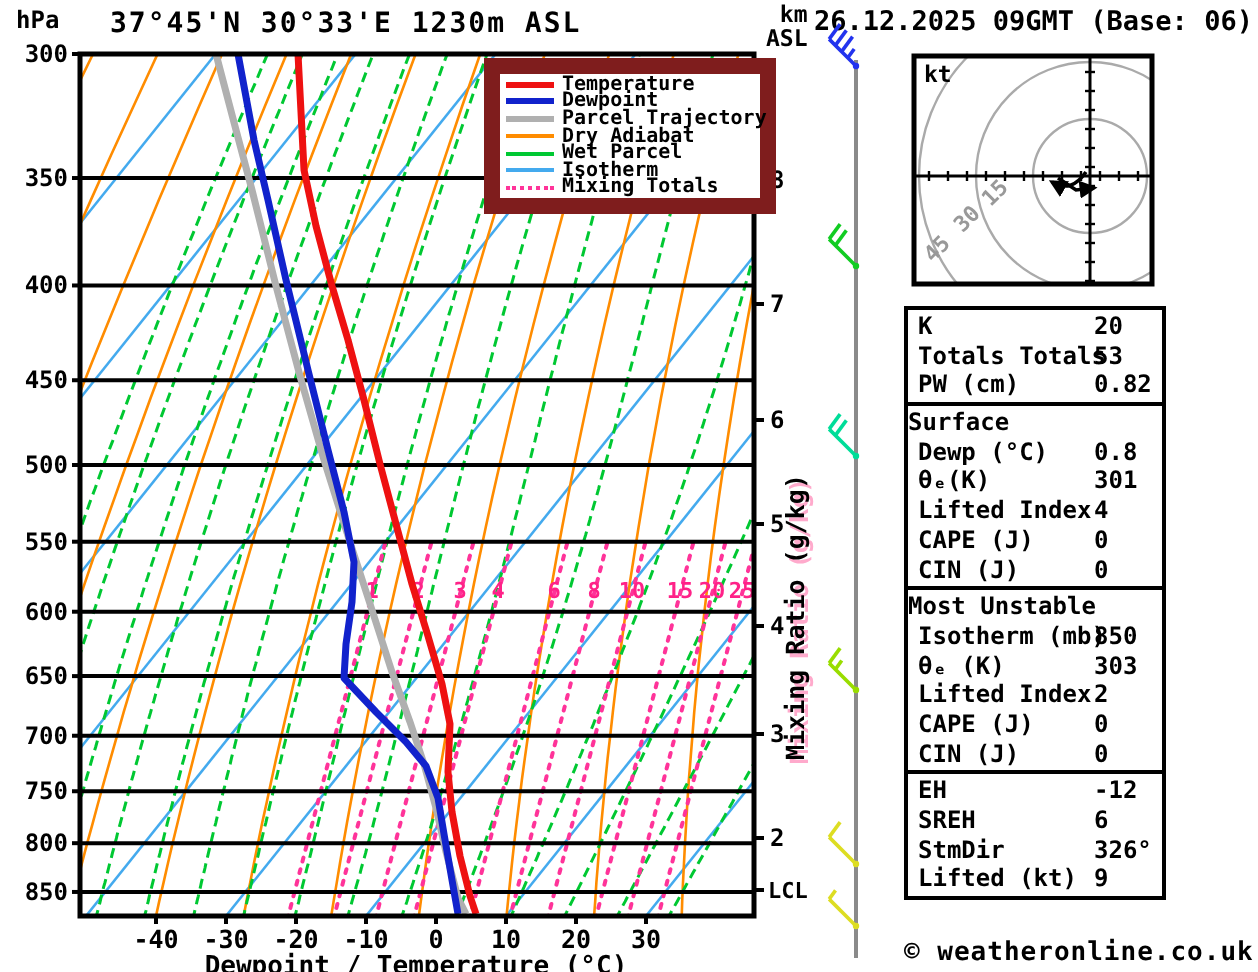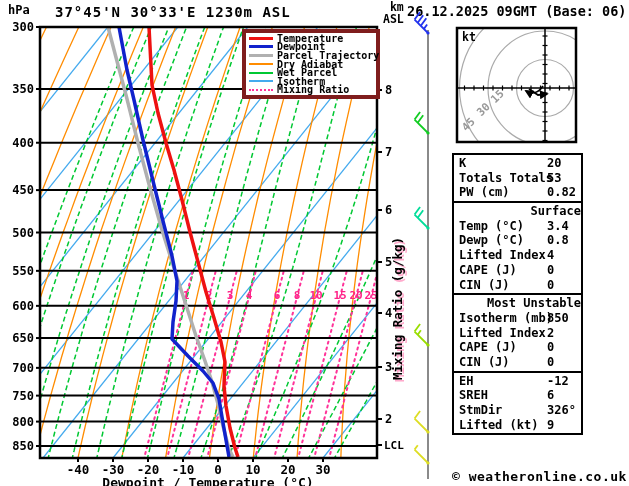--- a/index.html
+++ b/index.html
@@ -4,32 +4,32 @@
 <style>
   html,body{margin:0;padding:0;background:#fff;}
   .app{position:relative;width:629px;height:486px;background:#fff;overflow:hidden;
        font-family:"DejaVu Sans Mono",monospace;font-weight:bold;color:#000;}
   .abs{position:absolute;}
   #plot-svg{position:absolute;left:0;top:0;}
   .hdr-hpa{left:8px;top:3px;font-size:12px;}
   .hdr-title{left:55px;top:4px;font-size:14px;letter-spacing:1px;}
   .hdr-kmasl{left:383px;top:1px;font-size:11.5px;line-height:12px;text-align:right;}
   .hdr-date{left:407px;top:3px;font-size:13.5px;text-align:right;}
-  .legend{left:242px;top:29px;width:127px;background:#fff;border:4px solid #7f1d1d;
+  .legend{left:242px;top:29px;width:127px;background:#fff;border:8px solid #7f1d1d;
           padding:1px 0 1px 3px;z-index:5;}
   .legend-row{display:flex;align-items:center;height:8.6px;}
   .legend-swatch{width:24px;margin-right:4px;flex:0 0 24px;}
   .legend-label{font-size:10px;white-space:nowrap;}
   .rpanel{left:452px;top:153px;width:131px;z-index:5;}
   .tsec{border:2px solid #000;margin-top:-2px;background:#fff;padding:1px 0;}
   .tsec:first-child{margin-top:0;}
   .trow{position:relative;height:14.7px;font-size:12px;white-space:nowrap;}
   .trow .lab{position:absolute;left:5px;top:0;}
   .trow .val{position:absolute;left:93px;top:0;}
-  .thead{text-align:right;height:14.7px;font-size:12px;}
+  .thead{text-align:left;height:14.7px;font-size:12px;}
   .footer{left:452px;top:469px;font-size:13px;letter-spacing:0.5px;}
 </style>
 </head>
 <body>
 
 <div class="app">
 
   <div class="abs hdr-hpa">hPa</div>
   <div class="abs hdr-title">37°45'N 30°33'E 1230m ASL</div>
   <div class="abs hdr-kmasl">
@@ -320,21 +320,21 @@
       <div class="legend-row">
         <div class="legend-swatch" style="border-top: 2px solid rgb(0, 200, 50);"></div>
         <div class="legend-label">Wet Parcel</div>
       </div>
       <div class="legend-row">
         <div class="legend-swatch" style="border-top: 2px solid rgb(68, 170, 238);"></div>
         <div class="legend-label">Isotherm</div>
       </div>
       <div class="legend-row">
         <div class="legend-swatch" style="border-top: 2px dotted rgb(255, 51, 153);"></div>
-        <div class="legend-label">Mixing Ratio</div>
+        <div class="legend-label">Mixing Totals</div>
       </div>
     </div>
 
   <div class="abs rpanel" id="rpanel">
       <div class="tsec">
         <div class="trow">
           <span class="lab">K</span>
           <span class="val">20</span>
         </div>
         <div class="trow">
@@ -342,47 +342,51 @@
           <span class="val">53</span>
         </div>
         <div class="trow">
           <span class="lab">PW (cm)</span>
           <span class="val">0.82</span>
         </div>
       </div>
       <div class="tsec">
         <div class="thead">Surface</div>
         <div class="trow">
-          <span class="lab">Temp (°C)</span>
-          <span class="val">3.4</span>
-        </div>
-        <div class="trow">
           <span class="lab">Dewp (°C)</span>
           <span class="val">0.8</span>
         </div>
         <div class="trow">
+          <span class="lab">θₑ(K)</span>
+          <span class="val">301</span>
+        </div>
+        <div class="trow">
           <span class="lab">Lifted Index</span>
           <span class="val">4</span>
         </div>
         <div class="trow">
           <span class="lab">CAPE (J)</span>
           <span class="val">0</span>
         </div>
         <div class="trow">
           <span class="lab">CIN (J)</span>
           <span class="val">0</span>
         </div>
       </div>
       <div class="tsec">
         <div class="thead">Most Unstable</div>
         <div class="trow">
           <span class="lab">Isotherm (mb)</span>
           <span class="val">850</span>
         </div>
         <div class="trow">
+          <span class="lab">θₑ (K)</span>
+          <span class="val">303</span>
+        </div>
+        <div class="trow">
           <span class="lab">Lifted Index</span>
           <span class="val">2</span>
         </div>
         <div class="trow">
           <span class="lab">CAPE (J)</span>
           <span class="val">0</span>
         </div>
         <div class="trow">
           <span class="lab">CIN (J)</span>
           <span class="val">0</span>

